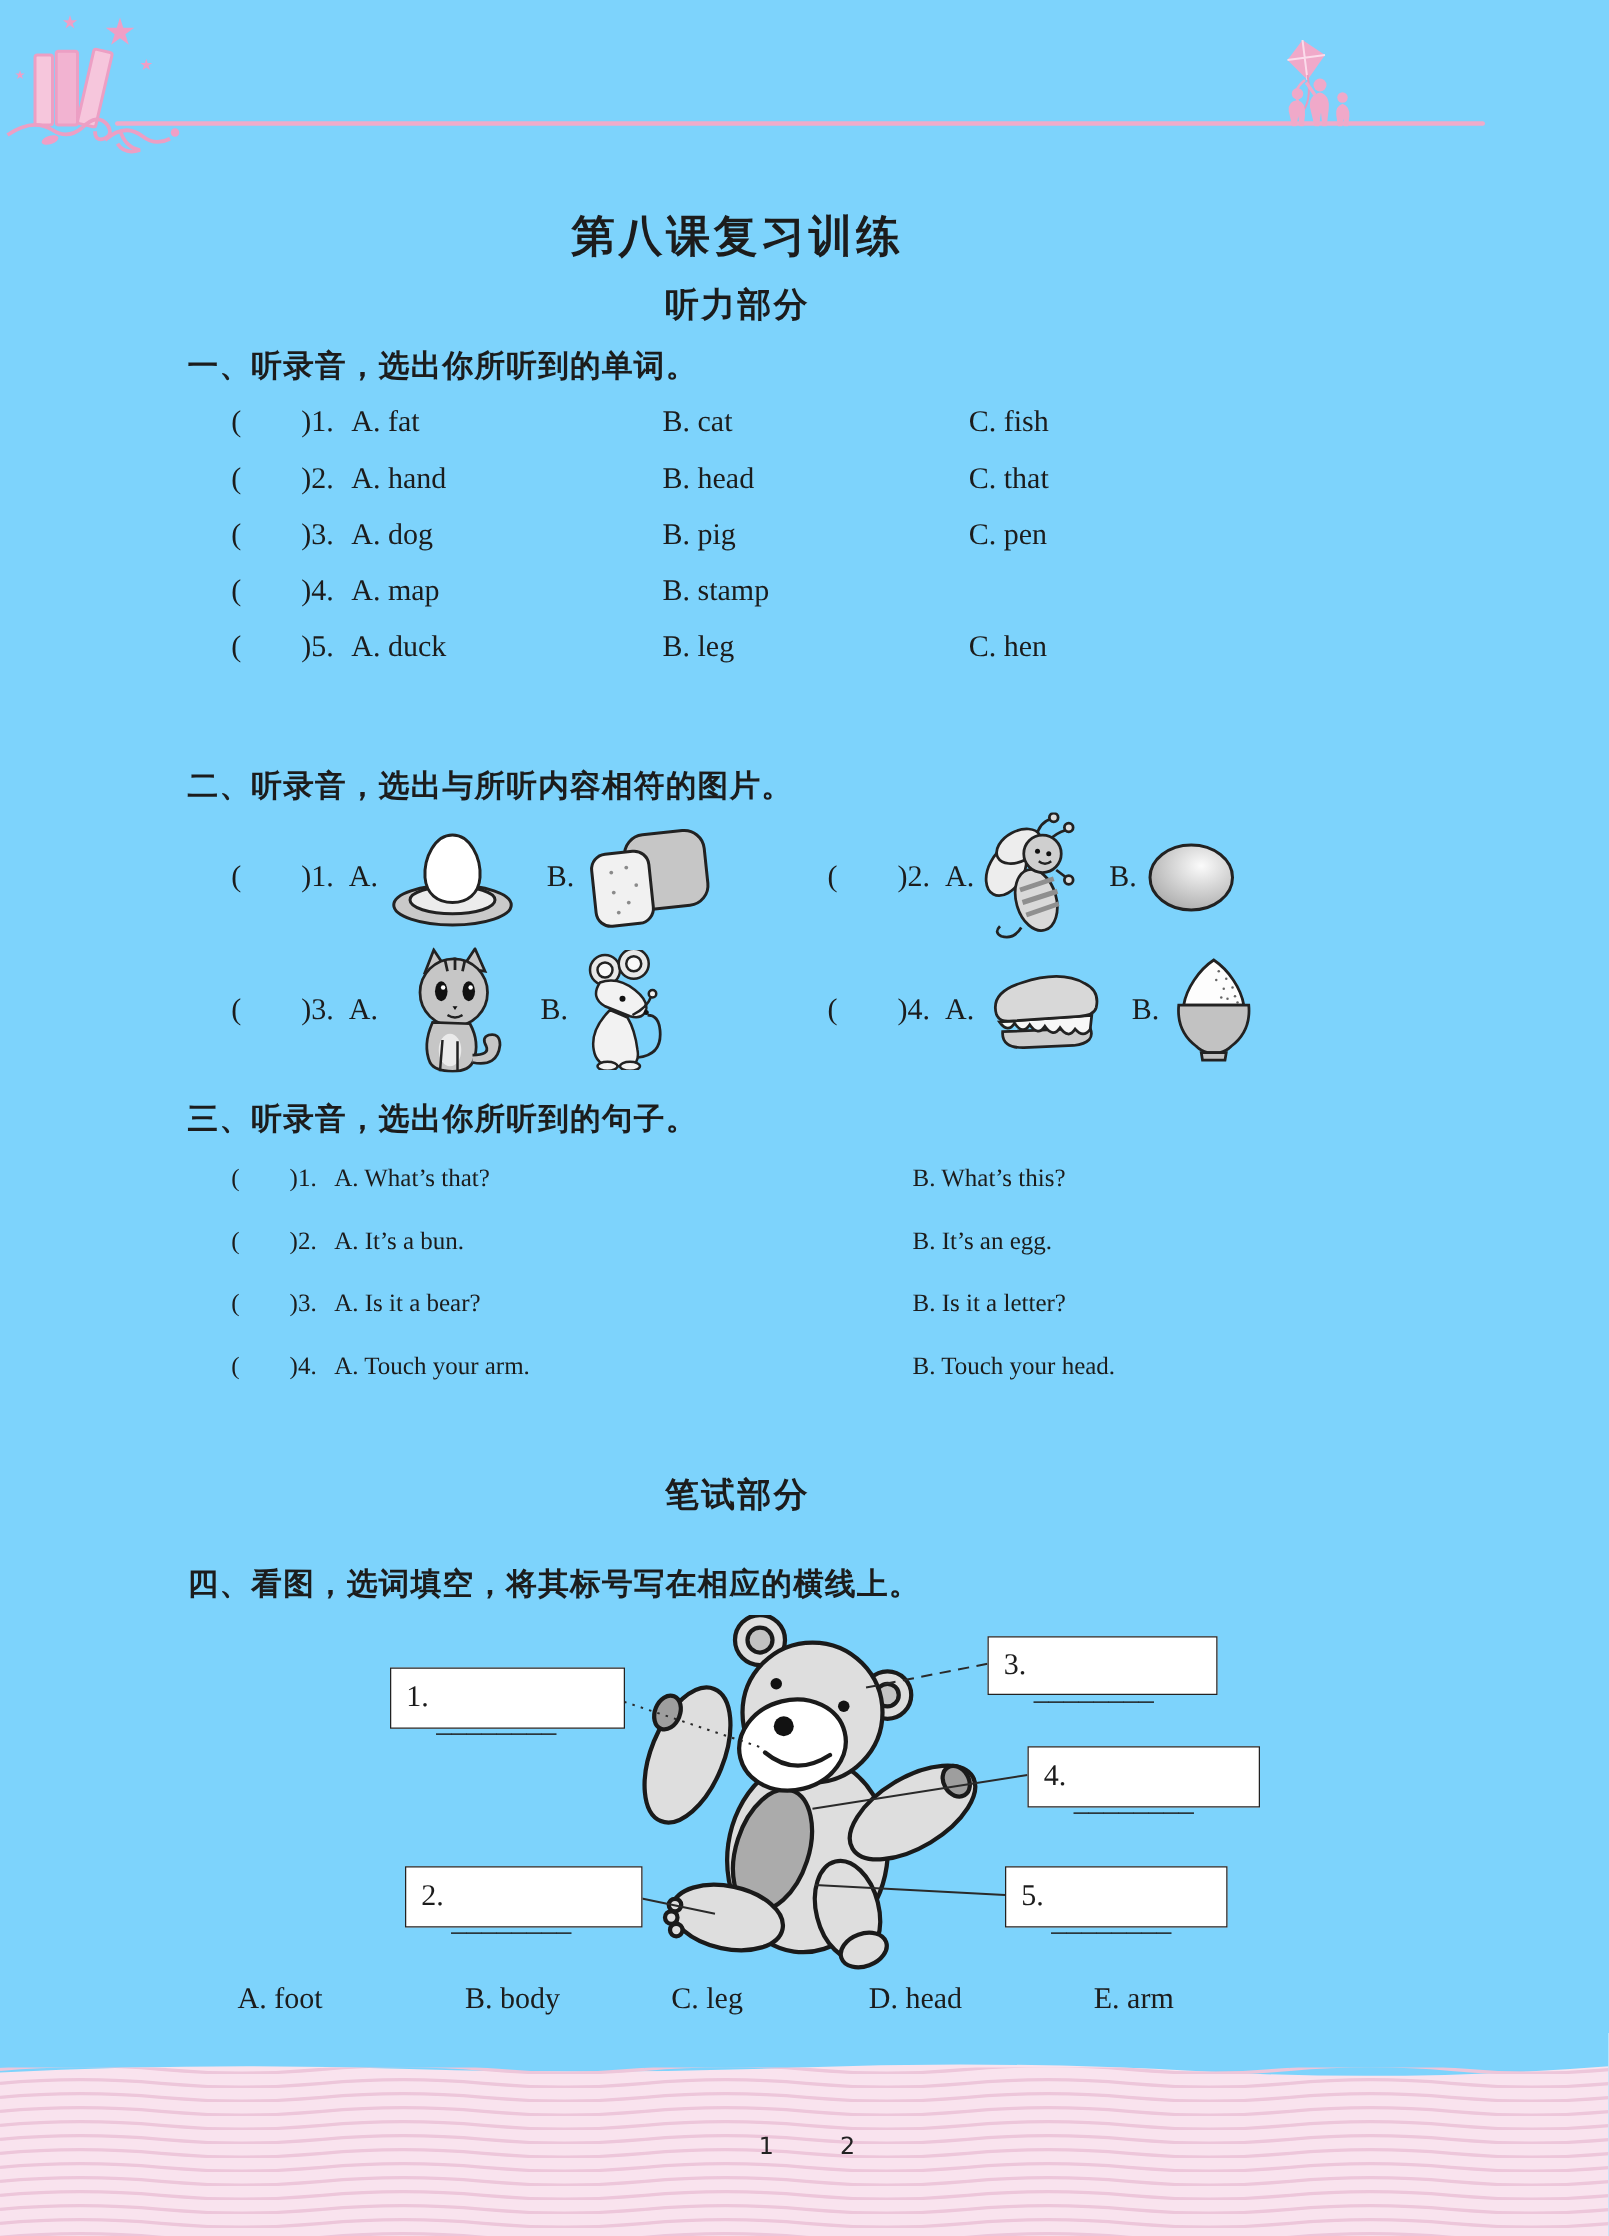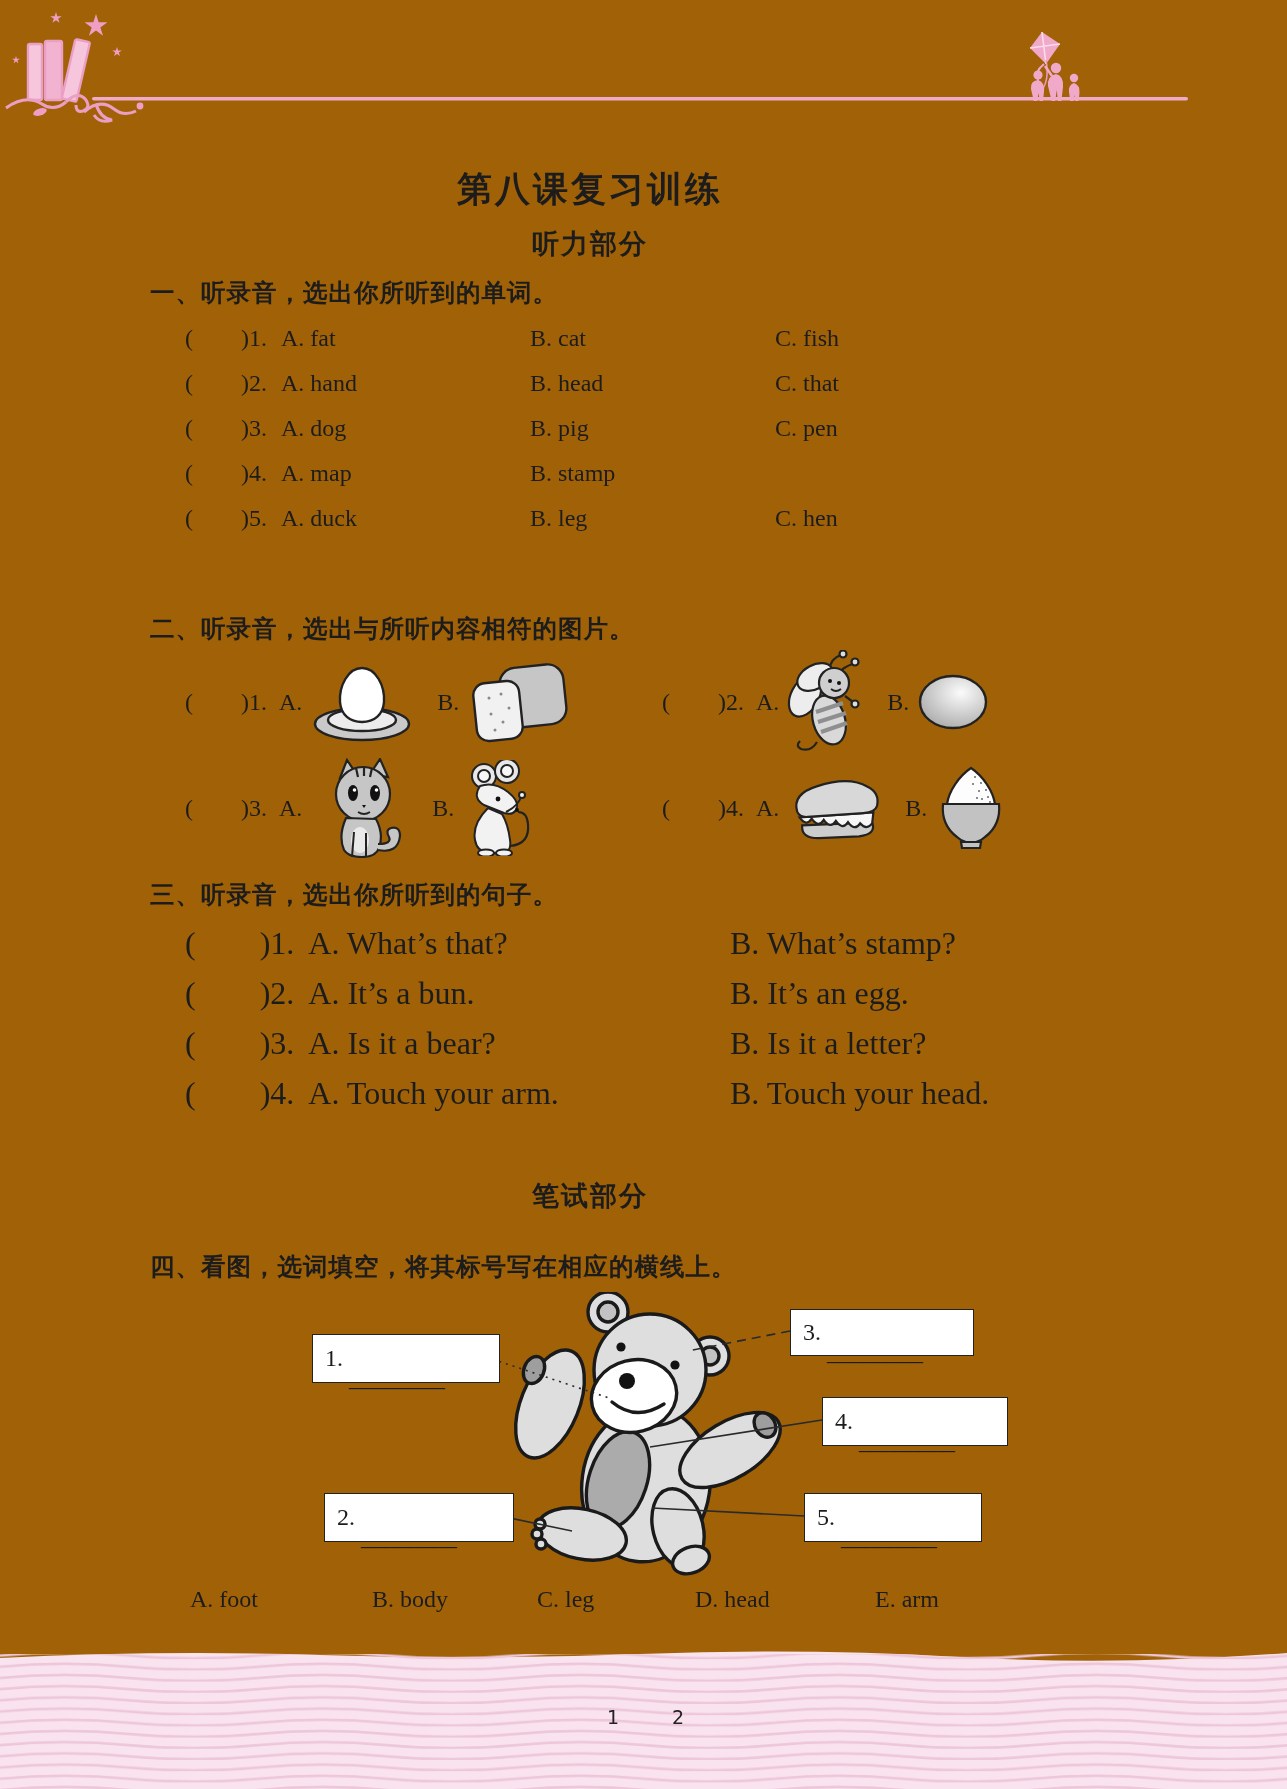--- a/index.html
+++ b/index.html
@@ -1,34 +1,34 @@
 <!DOCTYPE html>
 <html><head>
 <meta charset="utf-8">
 <style>
   html,body{margin:0;padding:0;background:#fff;}
-  .page{position:relative;width:1287px;height:1789px;background:#a16207;overflow:hidden;
+  .page{position:relative;width:1287px;height:1789px;background:#7dd3fc;overflow:hidden;
         font-family:"Liberation Serif","DejaVu Serif",serif;color:#1c1c1c;}
   svg{display:block;}
   .hdr{position:absolute;top:0;left:0;}
   .title{position:absolute;top:166px;left:0;width:1180px;text-align:center;
          font-size:35px;font-weight:700;letter-spacing:3px;}
   .subtitle{position:absolute;left:0;width:1180px;text-align:center;font-size:27px;font-weight:700;
             font-family:"Liberation Sans","DejaVu Sans",sans-serif;letter-spacing:2px;}
   .sec-head{position:absolute;left:150px;font-size:24.5px;font-weight:700;
             font-family:"Liberation Sans","DejaVu Sans",sans-serif;letter-spacing:1px;}
   .bracket{white-space:pre;}
   .p1rows{position:absolute;left:185px;top:316px;width:1020px;}
   .p1row{display:grid;grid-template-columns:345px 245px auto;height:45px;align-items:center;font-size:24px;}
   .qno{margin-right:14px;}
   .p2item{position:absolute;display:flex;align-items:center;font-size:24px;height:104px;}
   .p2item .lblA{margin:0 8px 0 12px;}
   .p2item .lblB{margin:0 8px 0 22px;}
   .p3rows{position:absolute;left:185px;top:918px;width:1020px;}
-  .p3row{display:grid;grid-template-columns:545px auto;height:50px;align-items:center;font-size:32px;}
+  .p3row{display:grid;grid-template-columns:545px auto;height:50px;align-items:center;font-size:20px;}
   .blankbox{position:absolute;border:1.7px solid #222;background:#fff;display:flex;align-items:center;
             padding-left:12px;font-size:24px;z-index:3;}
   .bline{margin-left:6px;letter-spacing:0;margin-top:39px;}
   .diag-lines{position:absolute;top:1280px;left:0;z-index:2;pointer-events:none;}
   .bear{position:absolute;left:478px;top:1292px;z-index:1;}
   .optrow{position:absolute;top:1586px;left:0;width:1169px;height:34px;font-size:24px;}
   .optrow span{position:absolute;top:0;}
   .band{position:absolute;left:0;top:1648px;}
   .pgnum{position:absolute;top:1706px;font-size:19px;z-index:4;
          font-family:"DejaVu Sans","Liberation Sans",sans-serif;color:#222;}
@@ -245,21 +245,21 @@
         <path d="M8 41 L64 41 Q66 62 50 74 Q46 78 41 79 L31 79 Q26 78 22 74 Q6 62 8 41 Z" fill="#c2c2c2"></path>
         <path d="M26 79 L46 79 L45 85 L27 85 Z" fill="#c2c2c2"></path>
       </g>
     </svg>
   </div>
 
   <div class="sec-head" style="top:878px">三、听录音，选出你所听到的句子。</div>
   <div class="p3rows">
     <div class="p3row">
       <span><span class="bracket">(        )</span><span class="qno">1.</span><span>A. What’s that?</span></span>
-      <span>B. What’s stamp?</span>
+      <span>B. What’s this?</span>
     </div>
     <div class="p3row">
       <span><span class="bracket">(        )</span><span class="qno">2.</span><span>A. It’s a bun.</span></span>
       <span>B. It’s an egg.</span>
     </div>
     <div class="p3row">
       <span><span class="bracket">(        )</span><span class="qno">3.</span><span>A. Is it a bear?</span></span>
       <span>B. Is it a letter?</span>
     </div>
     <div class="p3row">

